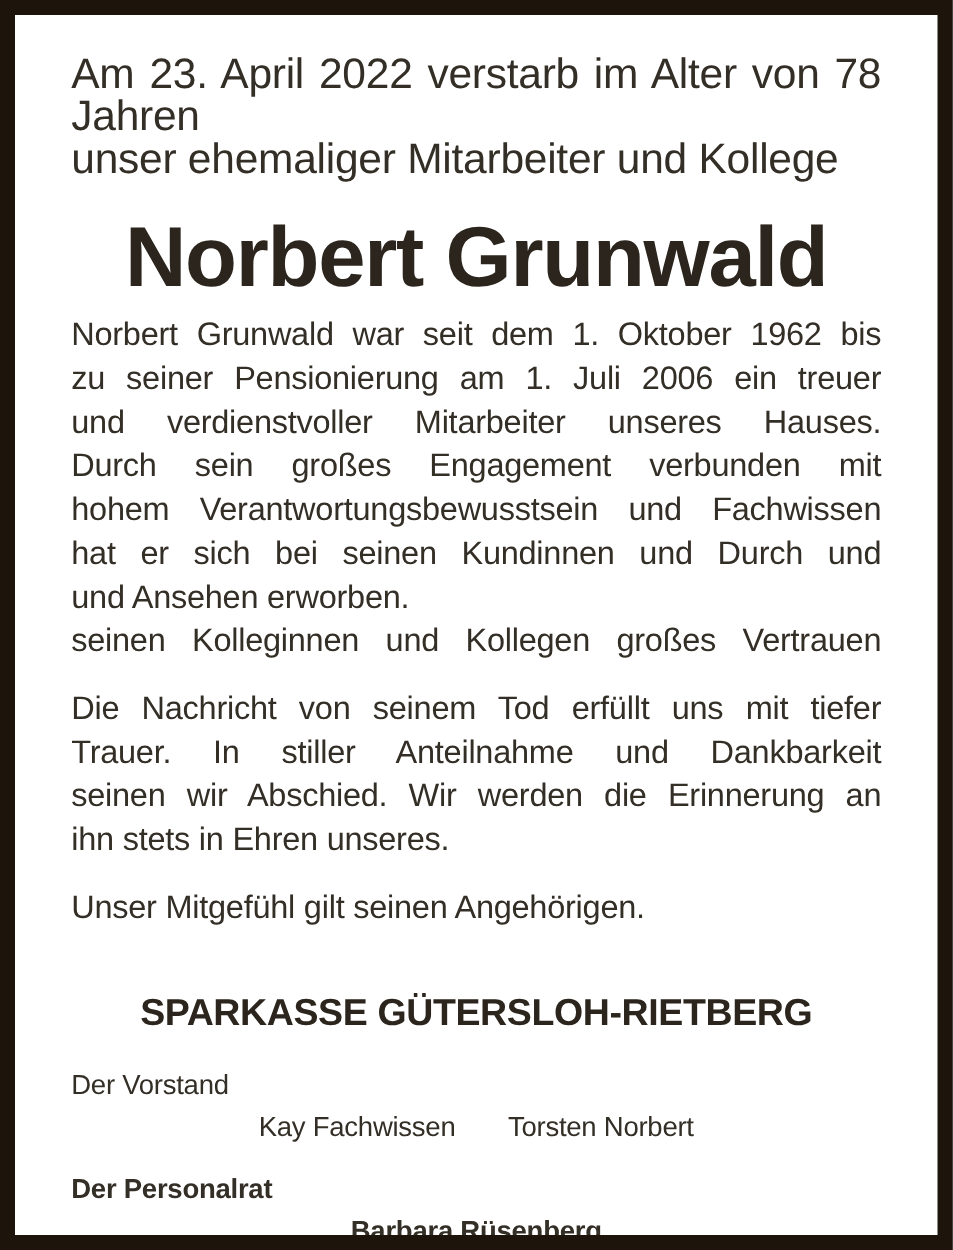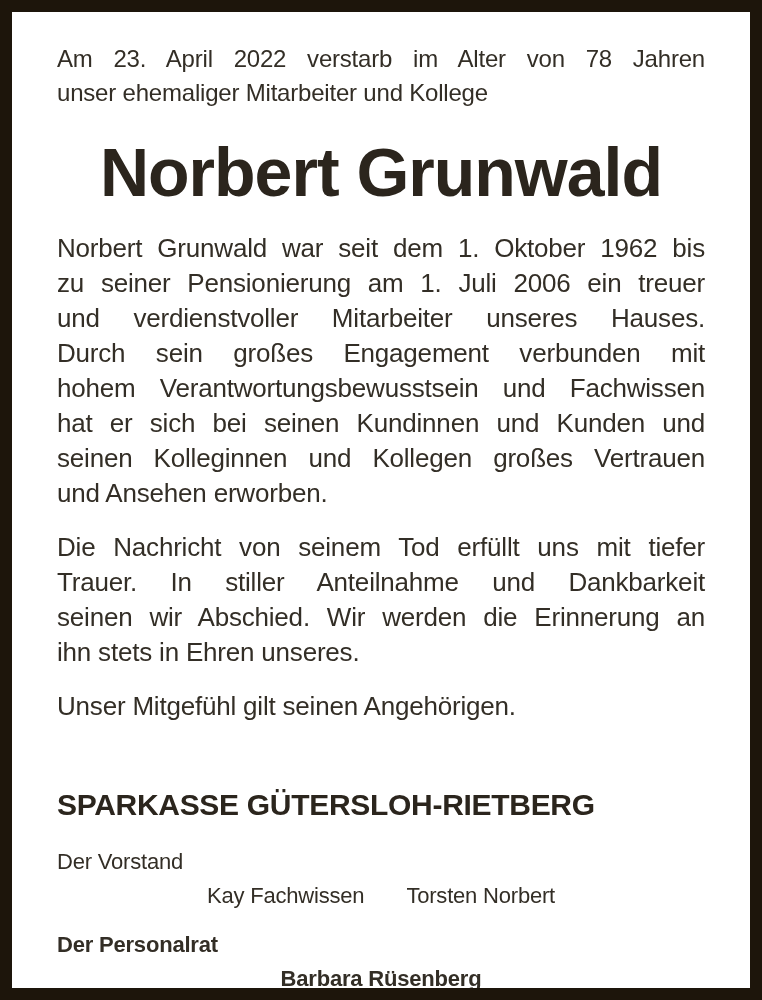--- a/index.html
+++ b/index.html
@@ -14,21 +14,21 @@
     box-sizing: border-box;
     background: #ffffff;
     border: 12px solid #1d150b;
     outline: 2px solid #0a0603;
     padding: 30px 45px 0 45px;
     font-family: "Liberation Sans", "DejaVu Sans", sans-serif;
     color: #332e26;
     overflow: hidden;
   }
   .intro {
-    font-size: 24px;
+    font-size: 34px;
     line-height: 34px;
     letter-spacing: -0.2px;
   }
   .jline {
     text-align: justify;
     text-align-last: justify;
   }
   .jline-last {
     text-align-last: left;
   }
@@ -41,27 +41,28 @@
     text-align: center;
     color: #2b251d;
   }
   .para {
     font-size: 26px;
     line-height: 35px;
     letter-spacing: -0.2px;
     margin-top: 19px;
   }
   .para.first {
-    margin-top: 27px;
+    margin-top: 12px;
   }
   .org {
-    margin-top: 64px;
+    margin-top: 51px;
     font-size: 30px;
     font-weight: bold;
     letter-spacing: -0.3px;
+    text-align: center;
     color: #2b251d;
   }
   .sig-group {
     text-align: left;
     font-size: 22px;
     line-height: 34px;
     letter-spacing: -0.2px;
   }
   .sig-group.vorstand {
     margin-top: 23px;
@@ -87,23 +88,23 @@
     </div>
 
   <h1 class="name">Norbert Grunwald</h1>
 
   <div class="para first">
       <div class="jline">Norbert Grunwald war seit dem 1. Oktober 1962 bis</div>
       <div class="jline">zu seiner Pensionierung am 1. Juli 2006 ein treuer</div>
       <div class="jline">und verdienstvoller Mitarbeiter unseres Hauses.</div>
       <div class="jline">Durch sein großes Engagement verbunden mit</div>
       <div class="jline">hohem Verantwortungsbewusstsein und Fachwissen</div>
-      <div class="jline">hat er sich bei seinen Kundinnen und Kunden und</div>
+      <div class="jline">hat er sich bei seinen Kundinnen und Durch und</div>
+      <div class="jline jline-last">und Ansehen erworben.</div>
       <div class="jline">seinen Kolleginnen und Kollegen großes Vertrauen</div>
-      <div class="jline jline-last">und Ansehen erworben.</div>
     </div>
 
   <div class="para">
       <div class="jline">Die Nachricht von seinem Tod erfüllt uns mit tiefer</div>
       <div class="jline">Trauer. In stiller Anteilnahme und Dankbarkeit</div>
       <div class="jline">seinen wir Abschied. Wir werden die Erinnerung an</div>
       <div class="jline jline-last">ihn stets in Ehren unseres.</div>
     </div>
 
   <div class="para">

